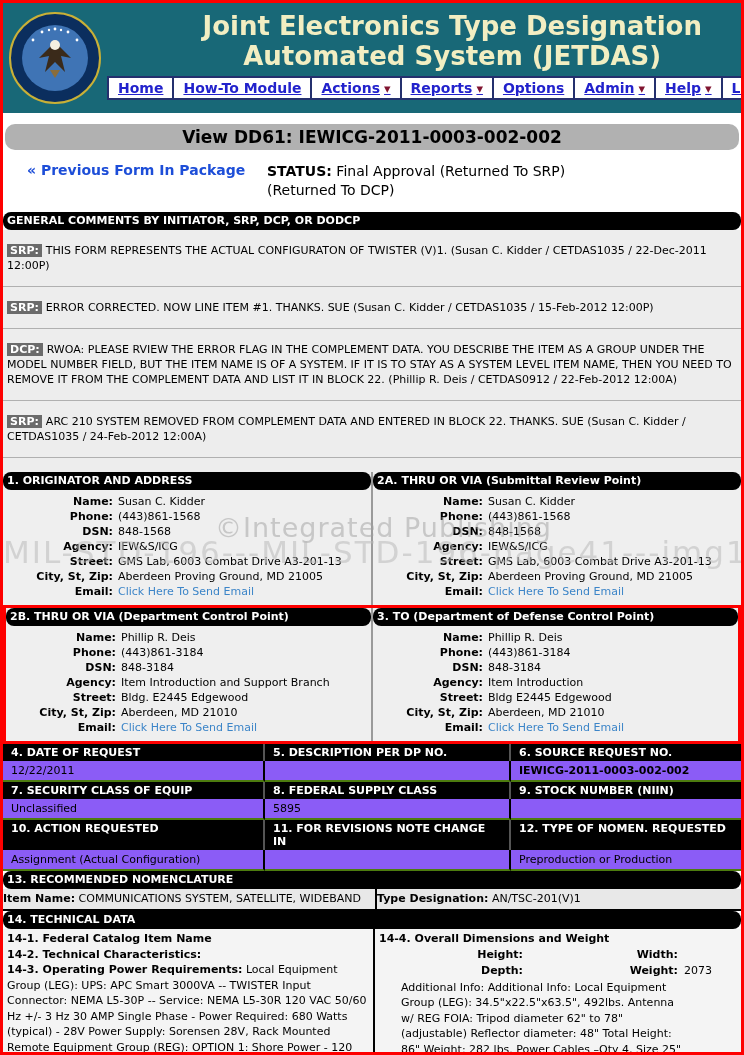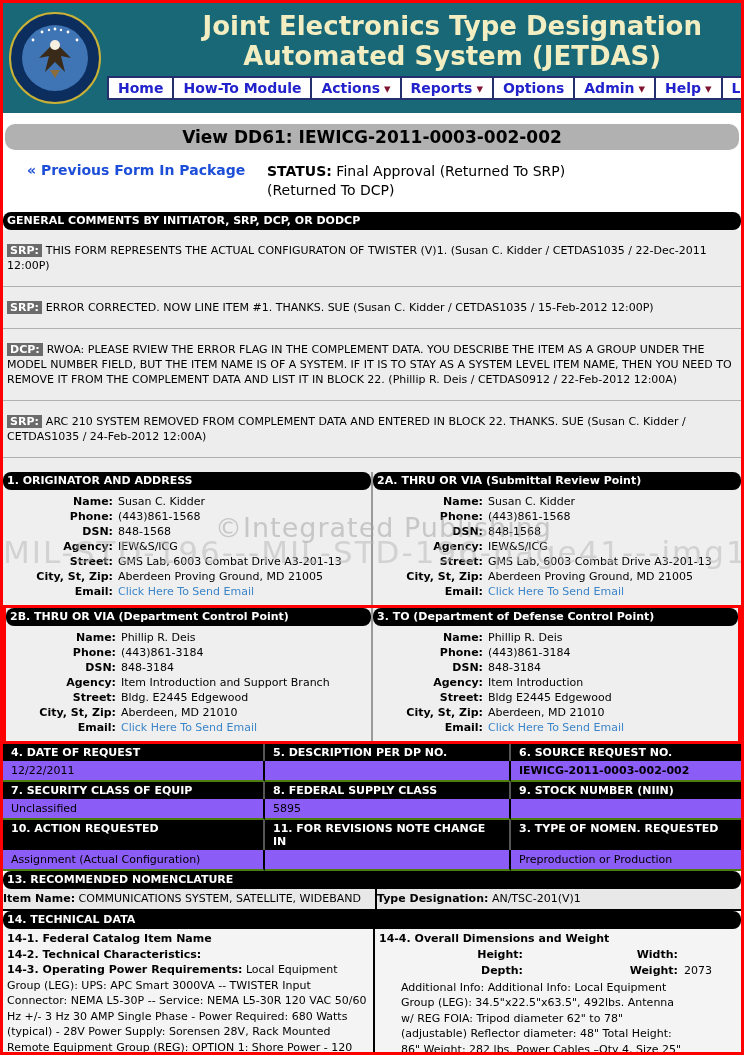--- a/index.html
+++ b/index.html
@@ -7,21 +7,21 @@
     position:relative;width:744px;height:1055px;box-sizing:border-box;
     border:3px solid #fe0000;overflow:hidden;background:#fff;
     font-family:"DejaVu Sans","Liberation Sans",sans-serif;color:#000;
   }
   
   header{display:flex;align-items:stretch;background:#186877;height:110px;}
   .seal{flex:0 0 104px;display:flex;align-items:center;justify-content:center;}
   .head-mid{flex:1;display:flex;flex-direction:column;align-items:center;justify-content:flex-start;padding-top:8px;}
   .htitle{color:#f2eec2;font-weight:bold;font-size:26px;line-height:30px;text-align:center;letter-spacing:0;}
   nav{display:flex;background:#fff;border:2px solid #24306e;margin-top:5px;}
-  .nitem{display:flex;align-items:center;gap:4px;padding:2px 9px;color:#2222cc;font-weight:bold;font-size:14px;border-right:2px solid #24306e;cursor:pointer;white-space:nowrap;}
+  .nitem{display:flex;align-items:center;gap:4px;padding:2px 9px;color:#2222cc;font-weight:bold;font-size:14px;border-right:2px solid #24306e;cursor:pointer;white-space:nowrap;text-decoration:underline;}
   .nitem:last-child{border-right:none;}
   .arr::after{content:"▾";color:#801430;font-size:13px;}
   
   .viewbar{margin:11px 2px 0 2px;background:#b1b1b1;border-radius:10px;text-align:center;font-weight:bold;font-size:17px;padding:3px 0;}
   
   .status-row{display:flex;align-items:flex-start;margin-top:12px;height:50px;}
   .prev{flex:0 0 240px;color:#1d4ed8;font-weight:bold;font-size:14px;padding-left:24px;text-decoration:none;cursor:pointer;}
   .status{width:300px;text-align:left;font-size:14px;line-height:19px;}
   .status b{font-weight:bold;}
   
@@ -299,21 +299,21 @@
       <div class="fcell c3">9. STOCK NUMBER (NIIN)</div>
     </div>
     <div class="frow fval">
       <div class="fcell c1">Unclassified</div>
       <div class="fcell c2">5895</div>
       <div class="fcell c3"></div>
     </div>
     <div class="frow fhead">
       <div class="fcell c1">10. ACTION REQUESTED</div>
       <div class="fcell c2">11. FOR REVISIONS NOTE CHANGE IN</div>
-      <div class="fcell c3">3. TYPE OF NOMEN. REQUESTED</div>
+      <div class="fcell c3">12. TYPE OF NOMEN. REQUESTED</div>
     </div>
     <div class="frow fval">
       <div class="fcell c1">Assignment (Actual Configuration)</div>
       <div class="fcell c2"></div>
       <div class="fcell c3">Preproduction or Production</div>
     </div>
   </div>
 
   <div class="bar">13. RECOMMENDED NOMENCLATURE</div>
   <div class="b13row">

